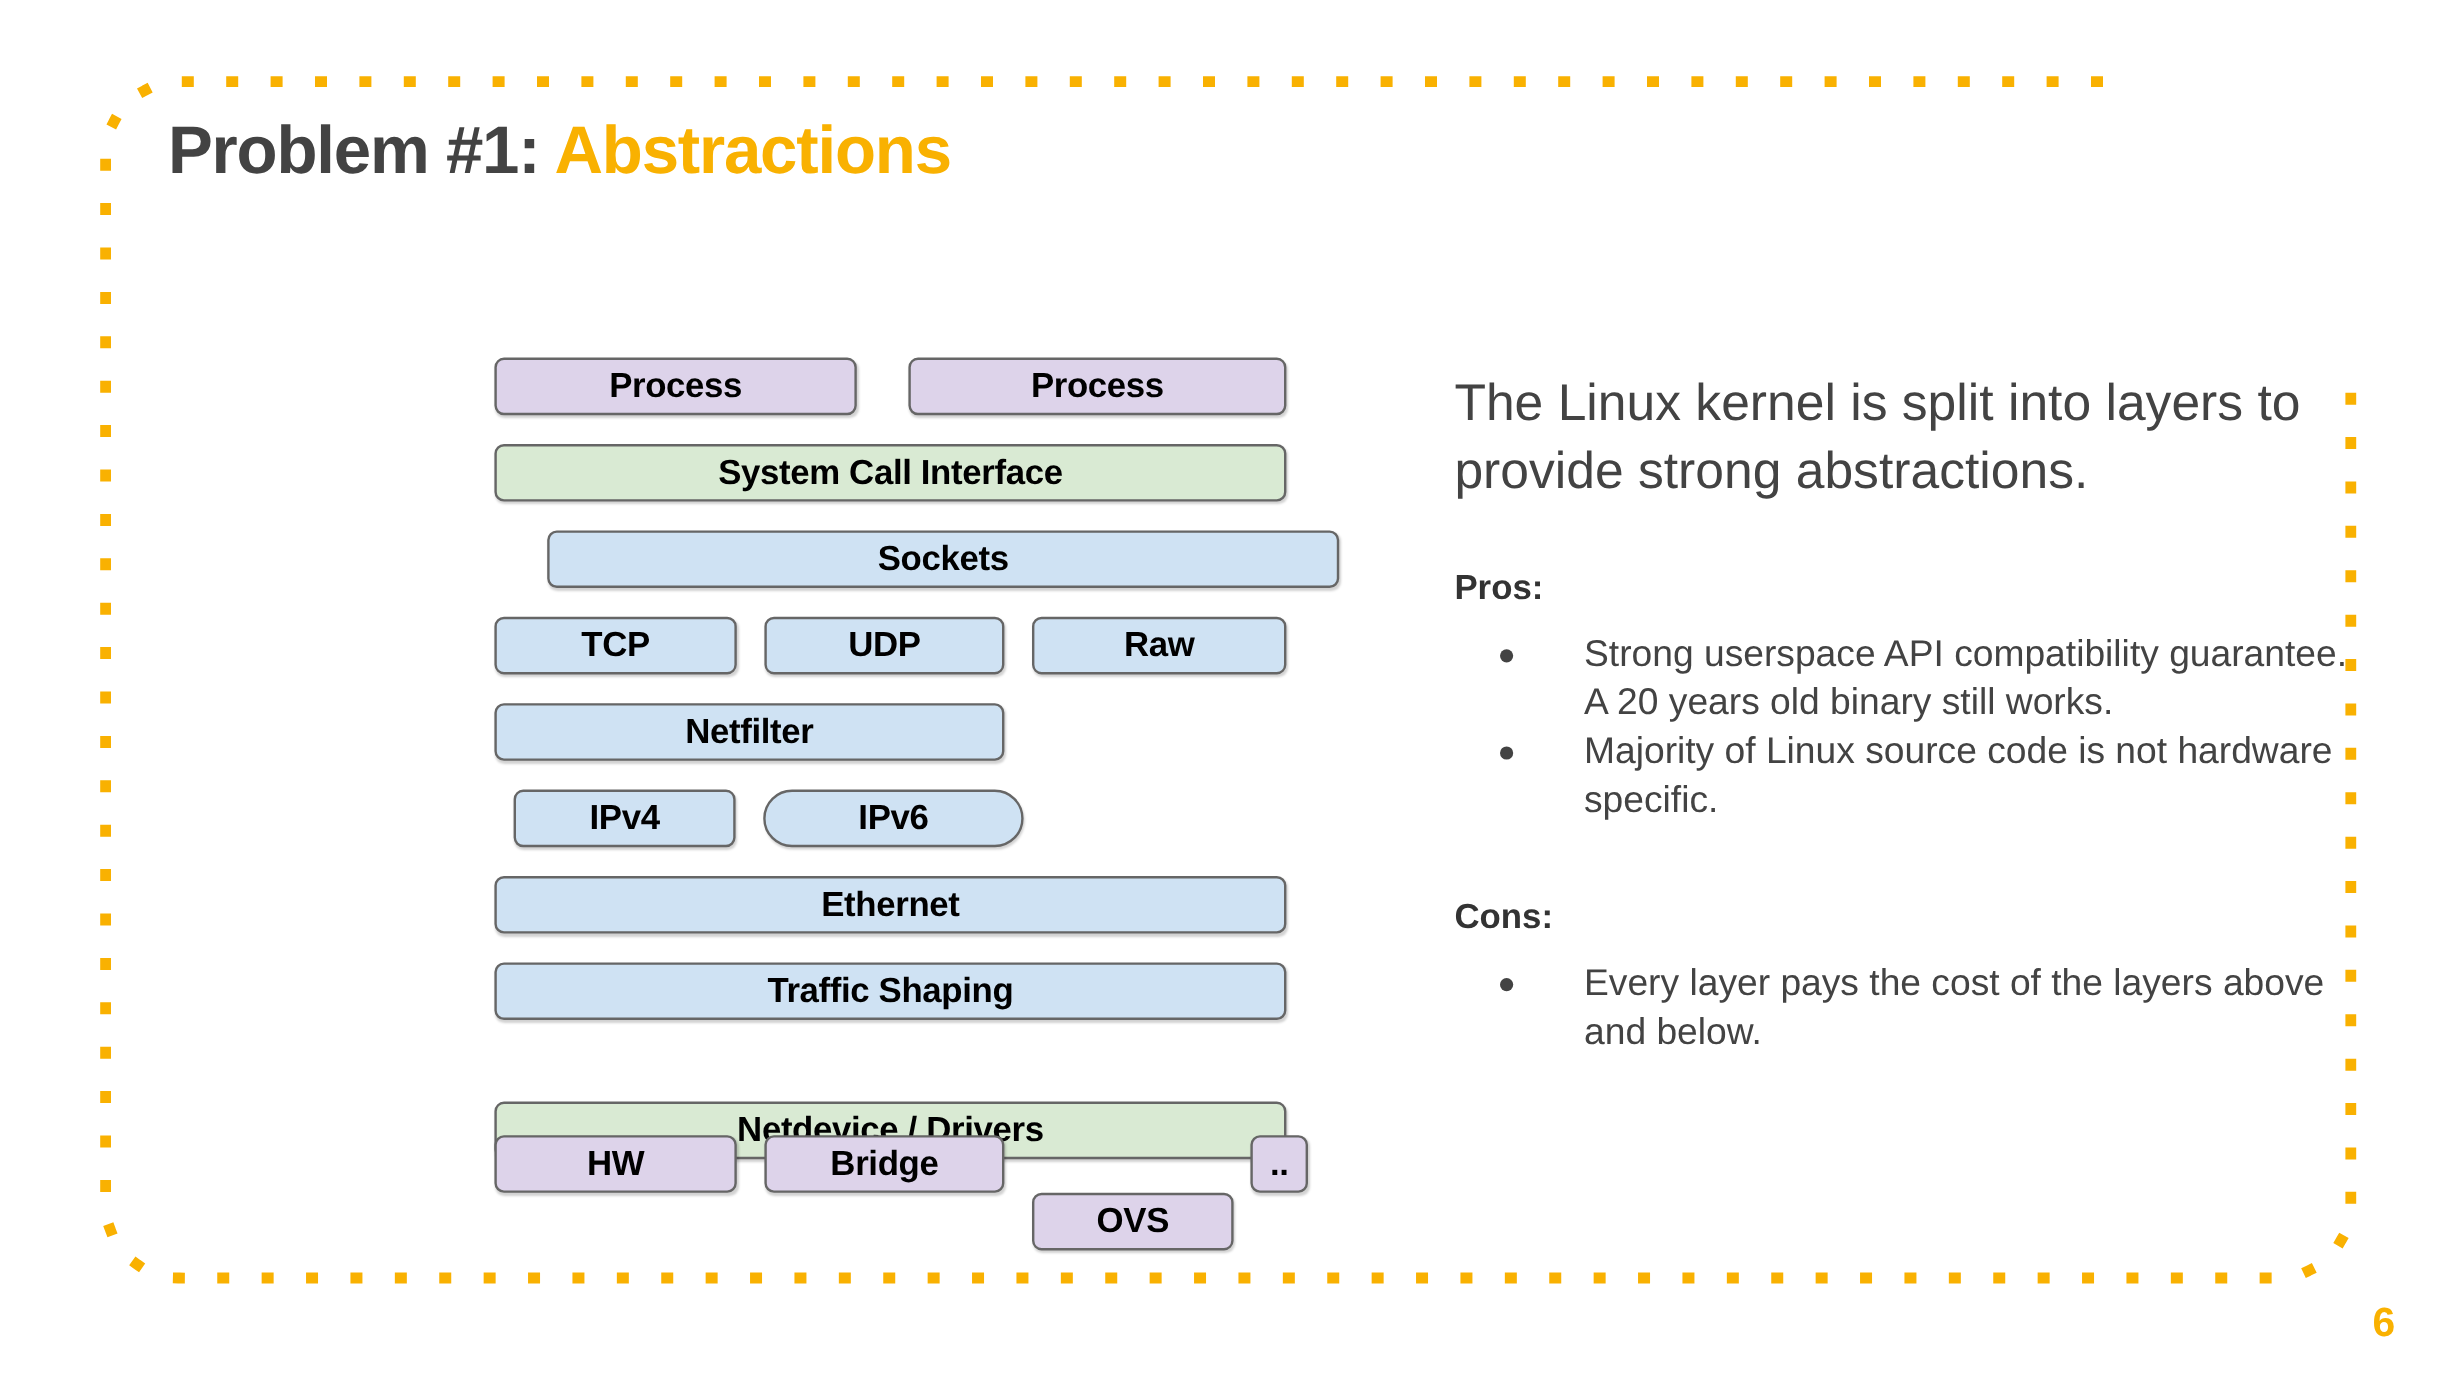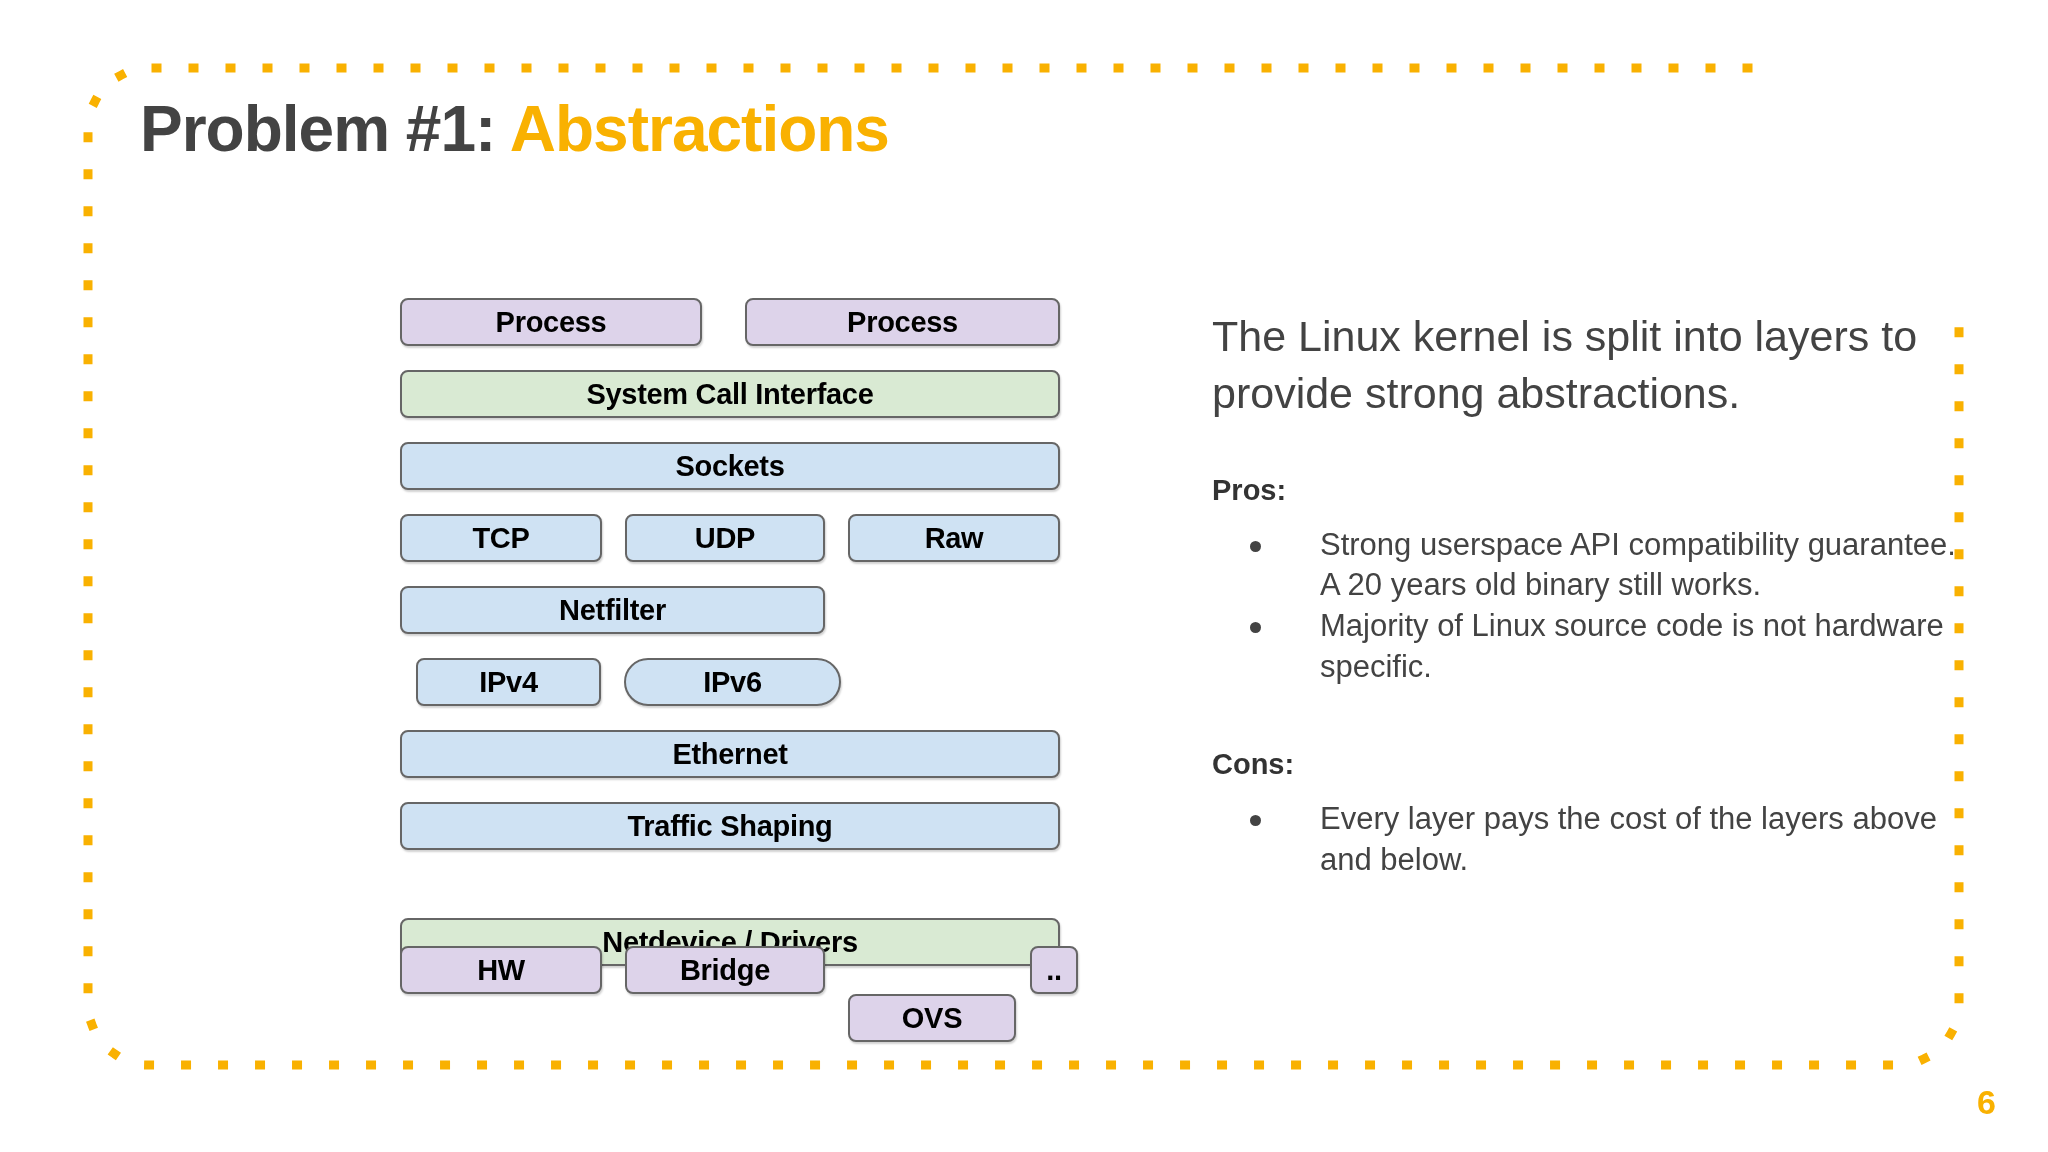--- a/index.html
+++ b/index.html
@@ -21,40 +21,40 @@
     left: 0; top: 0;
     width: 2048px; height: 1152px;
     pointer-events: none;
   }
 
   
   #title {
     position: absolute;
     left: 140px;
     top: 96px;
-    font-size: 64px;
+    font-size: 56px;
     font-weight: bold;
     letter-spacing: -1px;
     white-space: nowrap;
     line-height: 1.05;
   }
   #title .t-main { color: #434343; }
   #title .t-accent { color: #f9b101; }
 
   
   #diagram {
     position: absolute;
     left: 400px;
     top: 298px;
     width: 660px;
     height: 700px;
   }
   .layer-row {
     position: absolute;
-    left: 0;
+    left: 12px;
     width: 660px;
     height: 64px;
   }
   .layer-box {
     position: absolute;
     top: 0;
     height: 48px;
     box-sizing: border-box;
     border: 2px solid #666666;
     border-radius: 8px;
@@ -143,21 +143,21 @@
 </div>
 
 <div id="diagram">
     <div class="layer-row" style="top: 0px;">
       <div class="layer-box c-purple" style="left: 0px; width: 302px;">Process</div>
       <div class="layer-box c-purple" style="left: 345px; width: 315px;">Process</div>
     </div>
     <div class="layer-row" style="top: 72px;">
       <div class="layer-box c-green" style="left: 0px; width: 660px;">System Call Interface</div>
     </div>
-    <div class="layer-row" style="top: 144px;">
+    <div class="layer-row" style="top: 144px; margin-left: 44px;">
       <div class="layer-box c-blue" style="left: 0px; width: 660px;">Sockets</div>
     </div>
     <div class="layer-row" style="top: 288px;">
       <div class="layer-box c-blue" style="left: 0px; width: 425px;">Netfilter</div>
     </div>
     <div class="layer-row" style="top: 216px;">
       <div class="layer-box c-blue" style="left: 0px; width: 202px;">TCP</div>
       <div class="layer-box c-blue" style="left: 225px; width: 200px;">UDP</div>
       <div class="layer-box c-blue" style="left: 448px; width: 212px;">Raw</div>
     </div>

